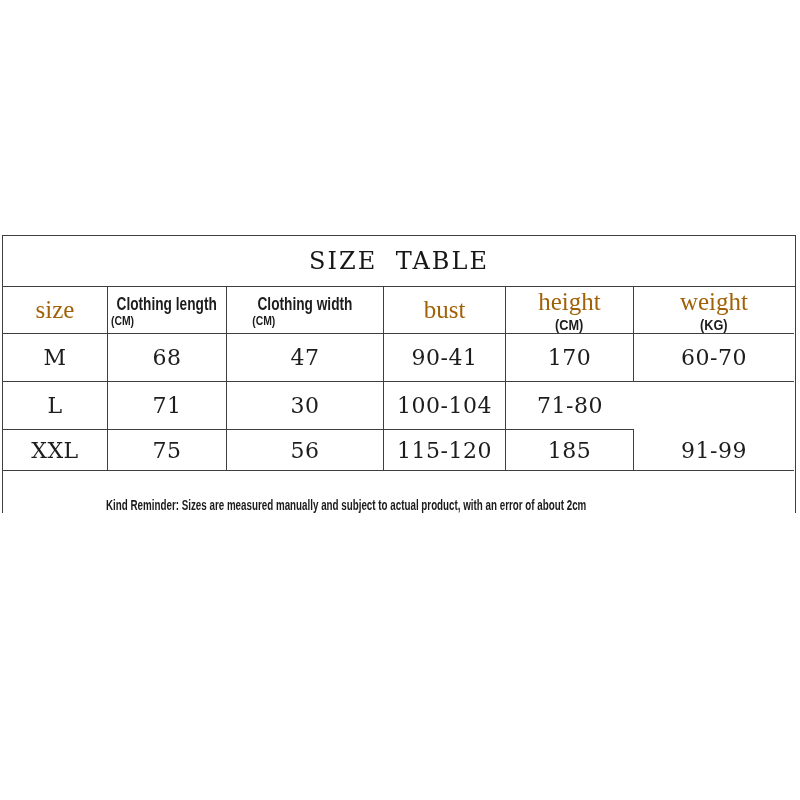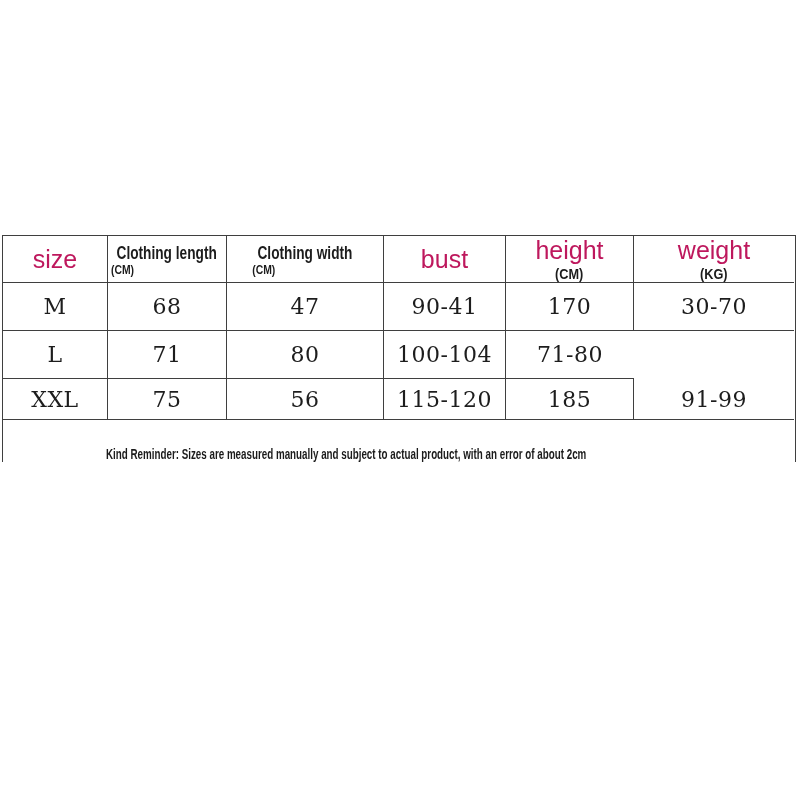--- a/index.html
+++ b/index.html
@@ -31,21 +31,21 @@
   .grid-row{display:grid;grid-template-columns:105px 119px 157px 122px 128px 160px;}
   .grid-row > div{
     border-right:1.5px solid var(--border-color);
     border-bottom:1.5px solid var(--border-color);
     display:flex;flex-direction:column;align-items:center;justify-content:center;
     overflow:hidden;
   }
   .grid-row > div:last-child{border-right:none;}
 
   .header-row{height:47px;}
-  .h-big{font-family:Liberation Sans, sans-serif;font-size:25px;color:#be185d;}
+  .h-big{font-family:Liberation Serif, serif;font-size:25px;color:#a16207;}
   .h-inline{display:flex;flex-direction:row;align-items:center;}
   .h-unit-inline{font-size:15px;font-weight:700;margin-left:5px;transform:scaleX(0.85);transform-origin:left center;}
   .h-stack{line-height:1;}
   .h-small{display:block;font-size:19px;font-weight:700;transform:scaleX(0.72);transform-origin:center;white-space:nowrap;line-height:21px;}
   .h-unit-below{display:block;font-size:13px;font-weight:700;transform:scaleX(0.8);transform-origin:center;line-height:14px;}
 
   .row-m,.row-l{height:48px;}
   .row-xl{height:47px;}
   .row-xxl{height:41px;}
   .data-cell{font-family:"DejaVu Serif",serif;font-size:22px;color:#1d1d1d;letter-spacing:0.5px;}
@@ -54,20 +54,23 @@
   .note-text{
     margin-left:103px;font-size:14px;font-weight:700;color:#1b1b1b;
     transform:scaleX(0.7);transform-origin:left center;white-space:nowrap;
   }
 </style>
 </head>
 <body>
 
 <div class="size-table">
 
+  <div class="title-row">
+    <span class="table-title">SIZE TABLE</span>
+  </div>
 
   <div class="grid-row header-row">
     <div>
       <span class="h-big">size</span>
     </div>
     <div>
       <span class="h-stack">
         <span class="h-small">Clothing length</span>
         <span class="h-unit-below">(CM)</span>
       </span>
@@ -90,27 +93,27 @@
       <span class="h-unit-inline">(KG)</span>
     </div>
   </div>
 
   <div class="grid-row row-m">
     <div class="data-cell">M</div>
     <div class="data-cell">68</div>
     <div class="data-cell">47</div>
     <div class="data-cell">90-41</div>
     <div class="data-cell">170</div>
-    <div class="data-cell">30-70</div>
+    <div class="data-cell">60-70</div>
   </div>
 
   <div class="grid-row row-l">
     <div class="data-cell">L</div>
     <div class="data-cell">71</div>
-    <div class="data-cell">80</div>
+    <div class="data-cell">30</div>
     <div class="data-cell">100-104</div>
     <div class="data-cell">71-80</div>
   </div>
 
 
   <div class="grid-row row-xxl">
     <div class="data-cell">XXL</div>
     <div class="data-cell">75</div>
     <div class="data-cell">56</div>
     <div class="data-cell">115-120</div>

